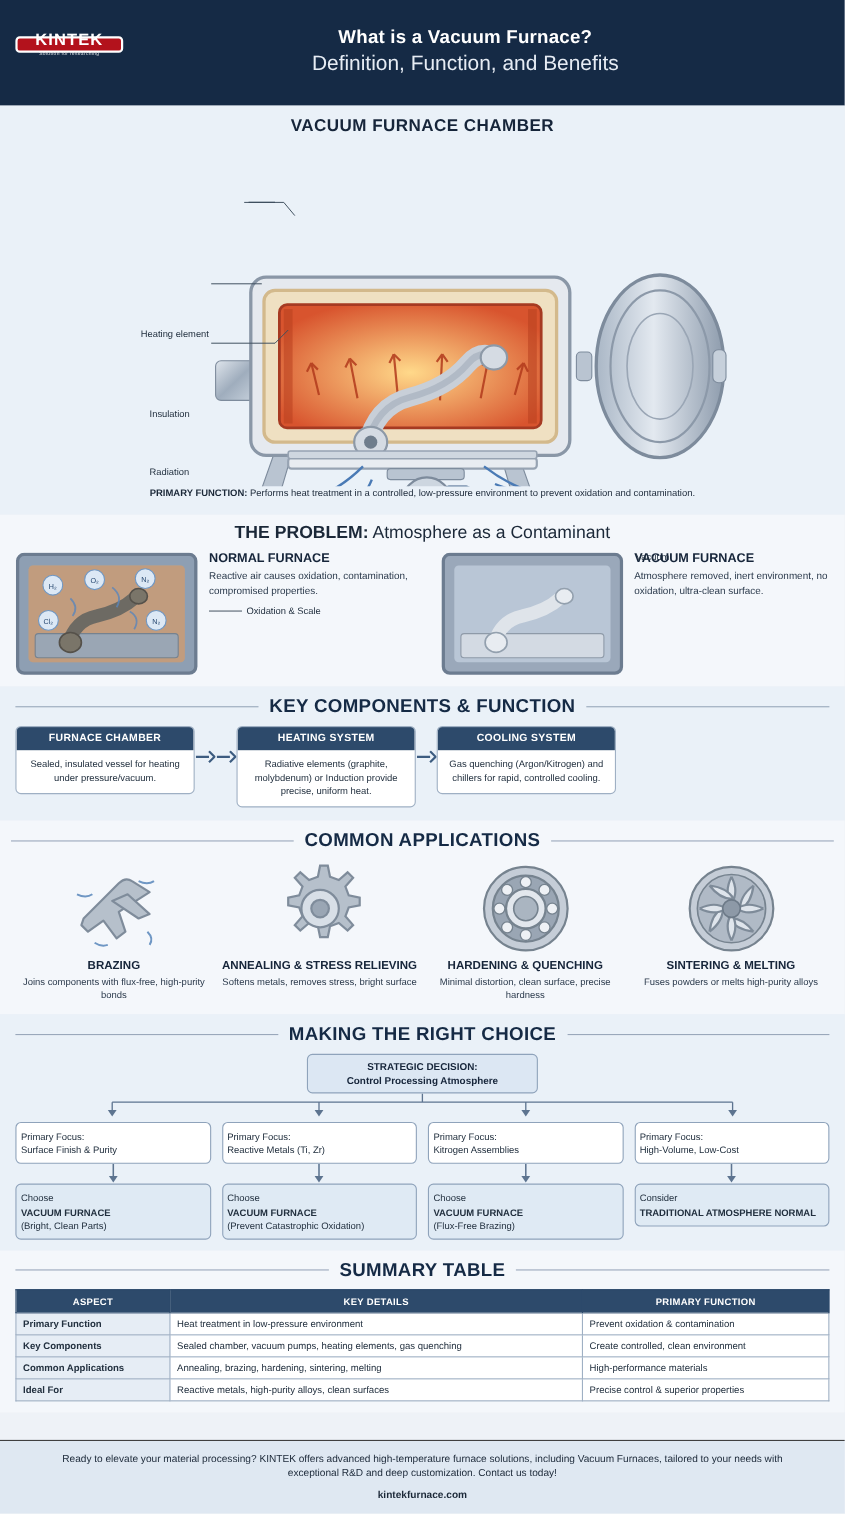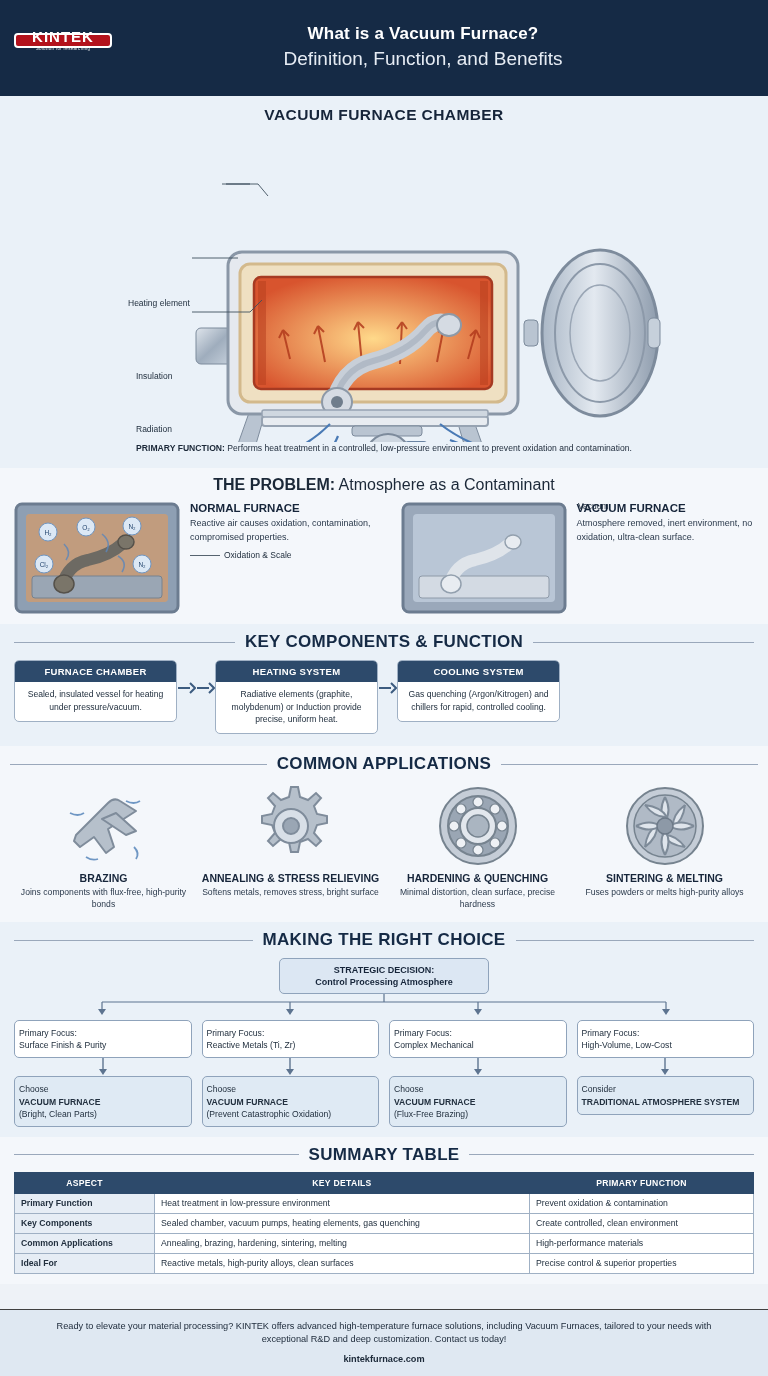--- a/index.html
+++ b/index.html
@@ -564,21 +564,21 @@
         <div class="choice-box result">
           <div class="lead">Choose</div>
           <div>VACUUM FURNACE</div>
           <div class="note">(Prevent Catastrophic Oxidation)</div>
         </div>
       </div>
 
       <div class="choice-col">
         <div class="choice-box">
           <div>Primary Focus:</div>
-          <div>Complex Mechanical</div>
+          <div>Kitrogen Assemblies</div>
         </div>
         <div class="vline">
           <svg width="12" height="18" viewBox="0 0 12 18">
               <path d="M6 0 V11" stroke="#5d7490" stroke-width="1.4" fill="none"></path>
               <path d="M2 11 L10 11 L6 17 Z" fill="#5d7490"></path>
             </svg>
         </div>
         <div class="choice-box result">
           <div class="lead">Choose</div>
           <div>VACUUM FURNACE</div>
@@ -592,21 +592,21 @@
           <div>High-Volume, Low-Cost</div>
         </div>
         <div class="vline">
           <svg width="12" height="18" viewBox="0 0 12 18">
               <path d="M6 0 V11" stroke="#5d7490" stroke-width="1.4" fill="none"></path>
               <path d="M2 11 L10 11 L6 17 Z" fill="#5d7490"></path>
             </svg>
         </div>
         <div class="choice-box result">
           <div class="lead">Consider</div>
-          <div>TRADITIONAL ATMOSPHERE SYSTEM</div>
+          <div>TRADITIONAL ATMOSPHERE NORMAL</div>
           <div class="note"></div>
         </div>
       </div>
     </div>
   </div>
 
   <div class="summary">
     <div class="sec-title with-rules">
       <span class="rule"></span>
       <span>SUMMARY TABLE</span>

